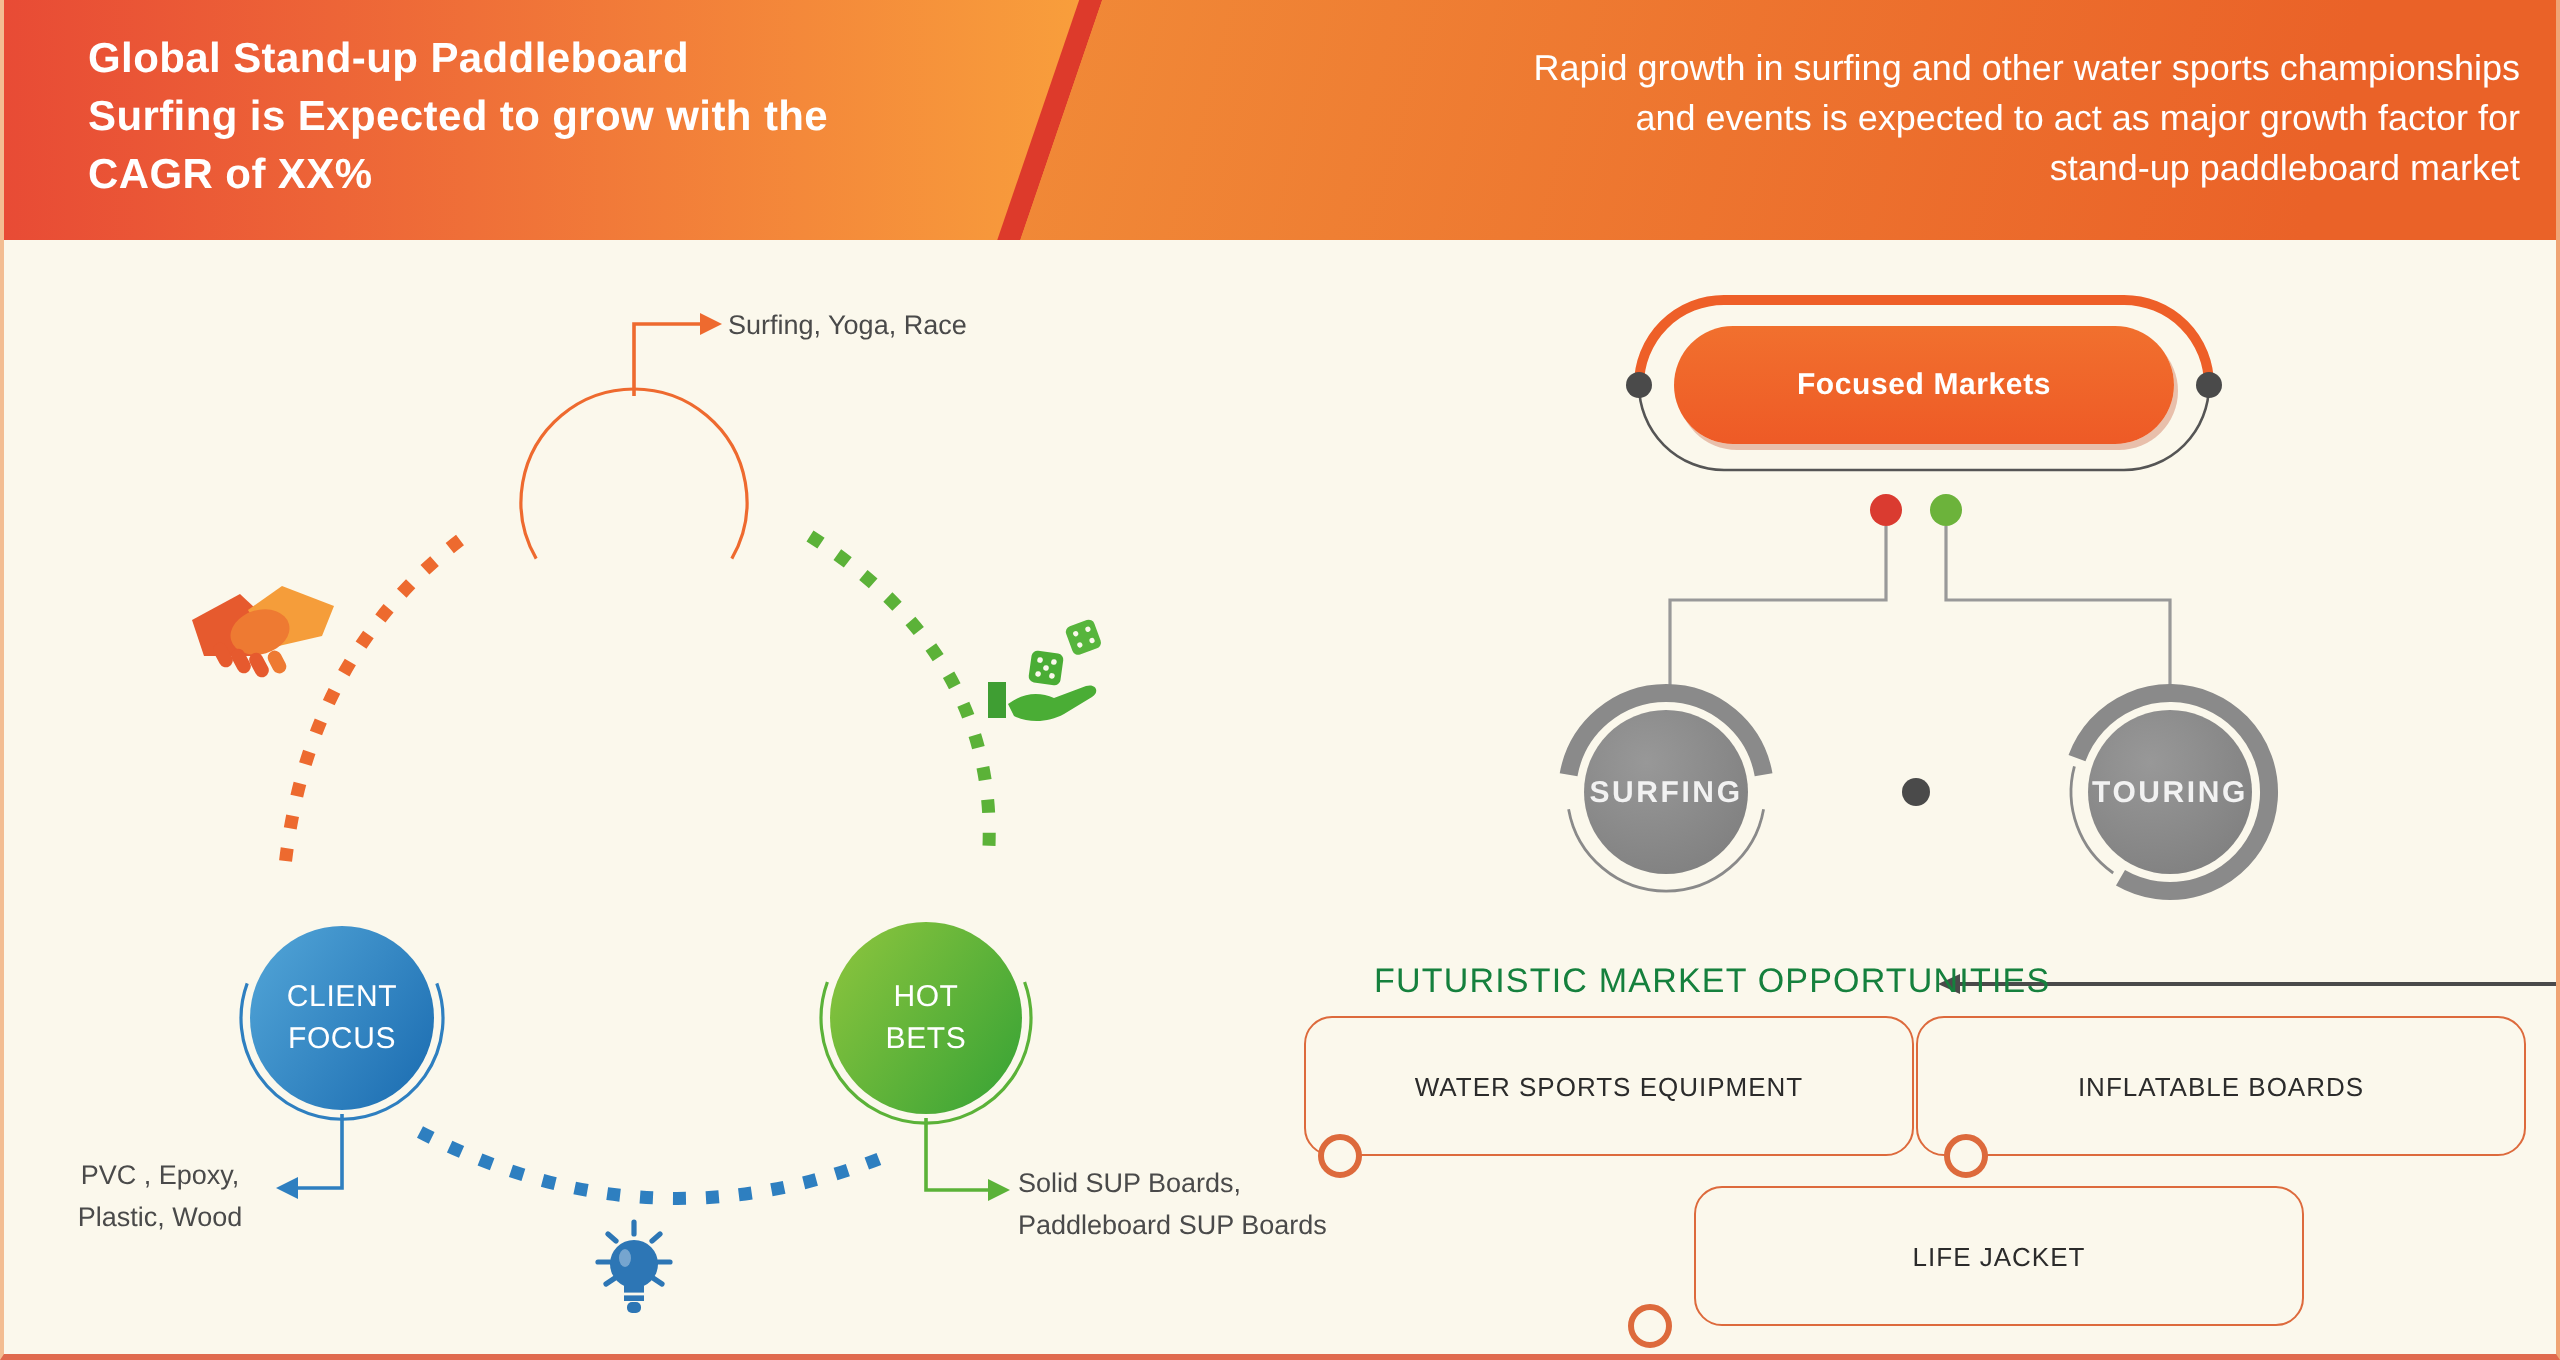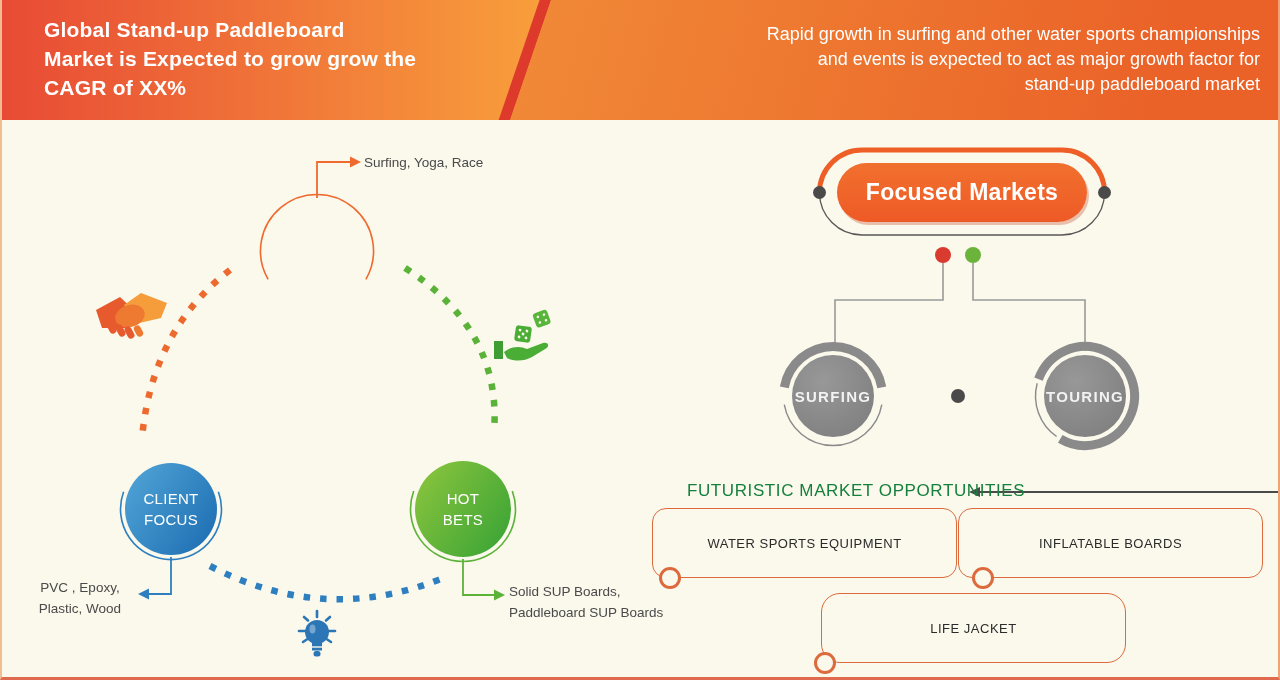--- a/index.html
+++ b/index.html
@@ -35,41 +35,41 @@
   .gray-bubble{position:absolute;width:82px;height:82px;border-radius:50%;
     background:radial-gradient(circle at 38% 32%,#989898,#7b7b7b);
     display:flex;align-items:center;justify-content:center;
     color:#f2f2f2;font-size:15px;letter-spacing:1.3px;font-weight:700;}
   .callout{position:absolute;color:#4a4a4a;font-size:13.5px;line-height:1.55;}
   
   .pill{position:absolute;left:835px;top:163px;width:250px;height:59px;border-radius:30px;
     background:linear-gradient(180deg,#f1702e,#ee5a26);
     box-shadow:2px 3px 0 rgba(190,60,20,.30);
     display:flex;align-items:center;justify-content:center;
-    color:#fff;font-size:23px;font-weight:700;letter-spacing:.3px;}
+    color:#fff;font-size:15px;font-weight:700;letter-spacing:.3px;}
   
   .opp-heading{position:absolute;left:650px;top:481px;color:#15803d;
     font-size:17px;font-weight:500;letter-spacing:.6px;margin-left:35px;}
   .opp-box{position:absolute;width:305px;height:70px;border:1.5px solid #dd6a3c;border-radius:14px;
     display:flex;align-items:center;justify-content:center;
     color:#2b2b2b;font-size:13px;font-weight:500;letter-spacing:.5px;text-align:center;}
   .opp-dot{position:absolute;width:22px;height:22px;border-radius:50%;
     border:3px solid #dd6a3c;background:#fbf8ec;}
   svg.deco{position:absolute;left:0;top:0;pointer-events:none;}
 </style>
 </head>
 <body>
 
 <div id="stage">
 
   <div class="header">
     <div class="header-slash"></div>
     <div class="header-right"></div>
     <div class="header-title pre">Global Stand-up Paddleboard
-Market is Expected to grow grow the
+Surfing is Expected to grow with the
 CAGR of XX%</div>
     <div class="header-sub pre">Rapid growth in surfing and other water sports championships
 and events is expected to act as major growth factor for
 stand-up paddleboard market</div>
   </div>
 
   <svg class="deco" width="1280" height="680" viewBox="0 0 1280 680">
 
     <path d="M266.1,279.3 A56.5,56.5 0 1 1 363.9,279.3" fill="none" stroke="#ee6a2f" stroke-width="1.6"></path>
 
@@ -170,19 +170,19 @@
 Paddleboard SUP Boards</div>
 
   <div class="pill">Focused Markets</div>
   <div class="gray-bubble" style="left:790px;top:355px;">SURFING</div>
   <div class="gray-bubble" style="left:1042px;top:355px;">TOURING</div>
 
   <div class="opp-heading">FUTURISTIC MARKET OPPORTUNITIES</div>
 
   <div class="opp-box" style="left:650px;top:508px;">WATER SPORTS EQUIPMENT</div>
   <div class="opp-box" style="left:956px;top:508px;">INFLATABLE BOARDS</div>
-  <div class="opp-box" style="left:819px;top:593px;border-radius:19px;">LIFE JACKET</div>
+  <div class="opp-box" style="left:845px;top:593px;">LIFE JACKET</div>
 
   <div class="opp-dot" style="left:657px;top:567px;"></div>
   <div class="opp-dot" style="left:970px;top:567px;"></div>
   <div class="opp-dot" style="left:812px;top:652px;"></div>
 
 </div>
 
 </body></html>

